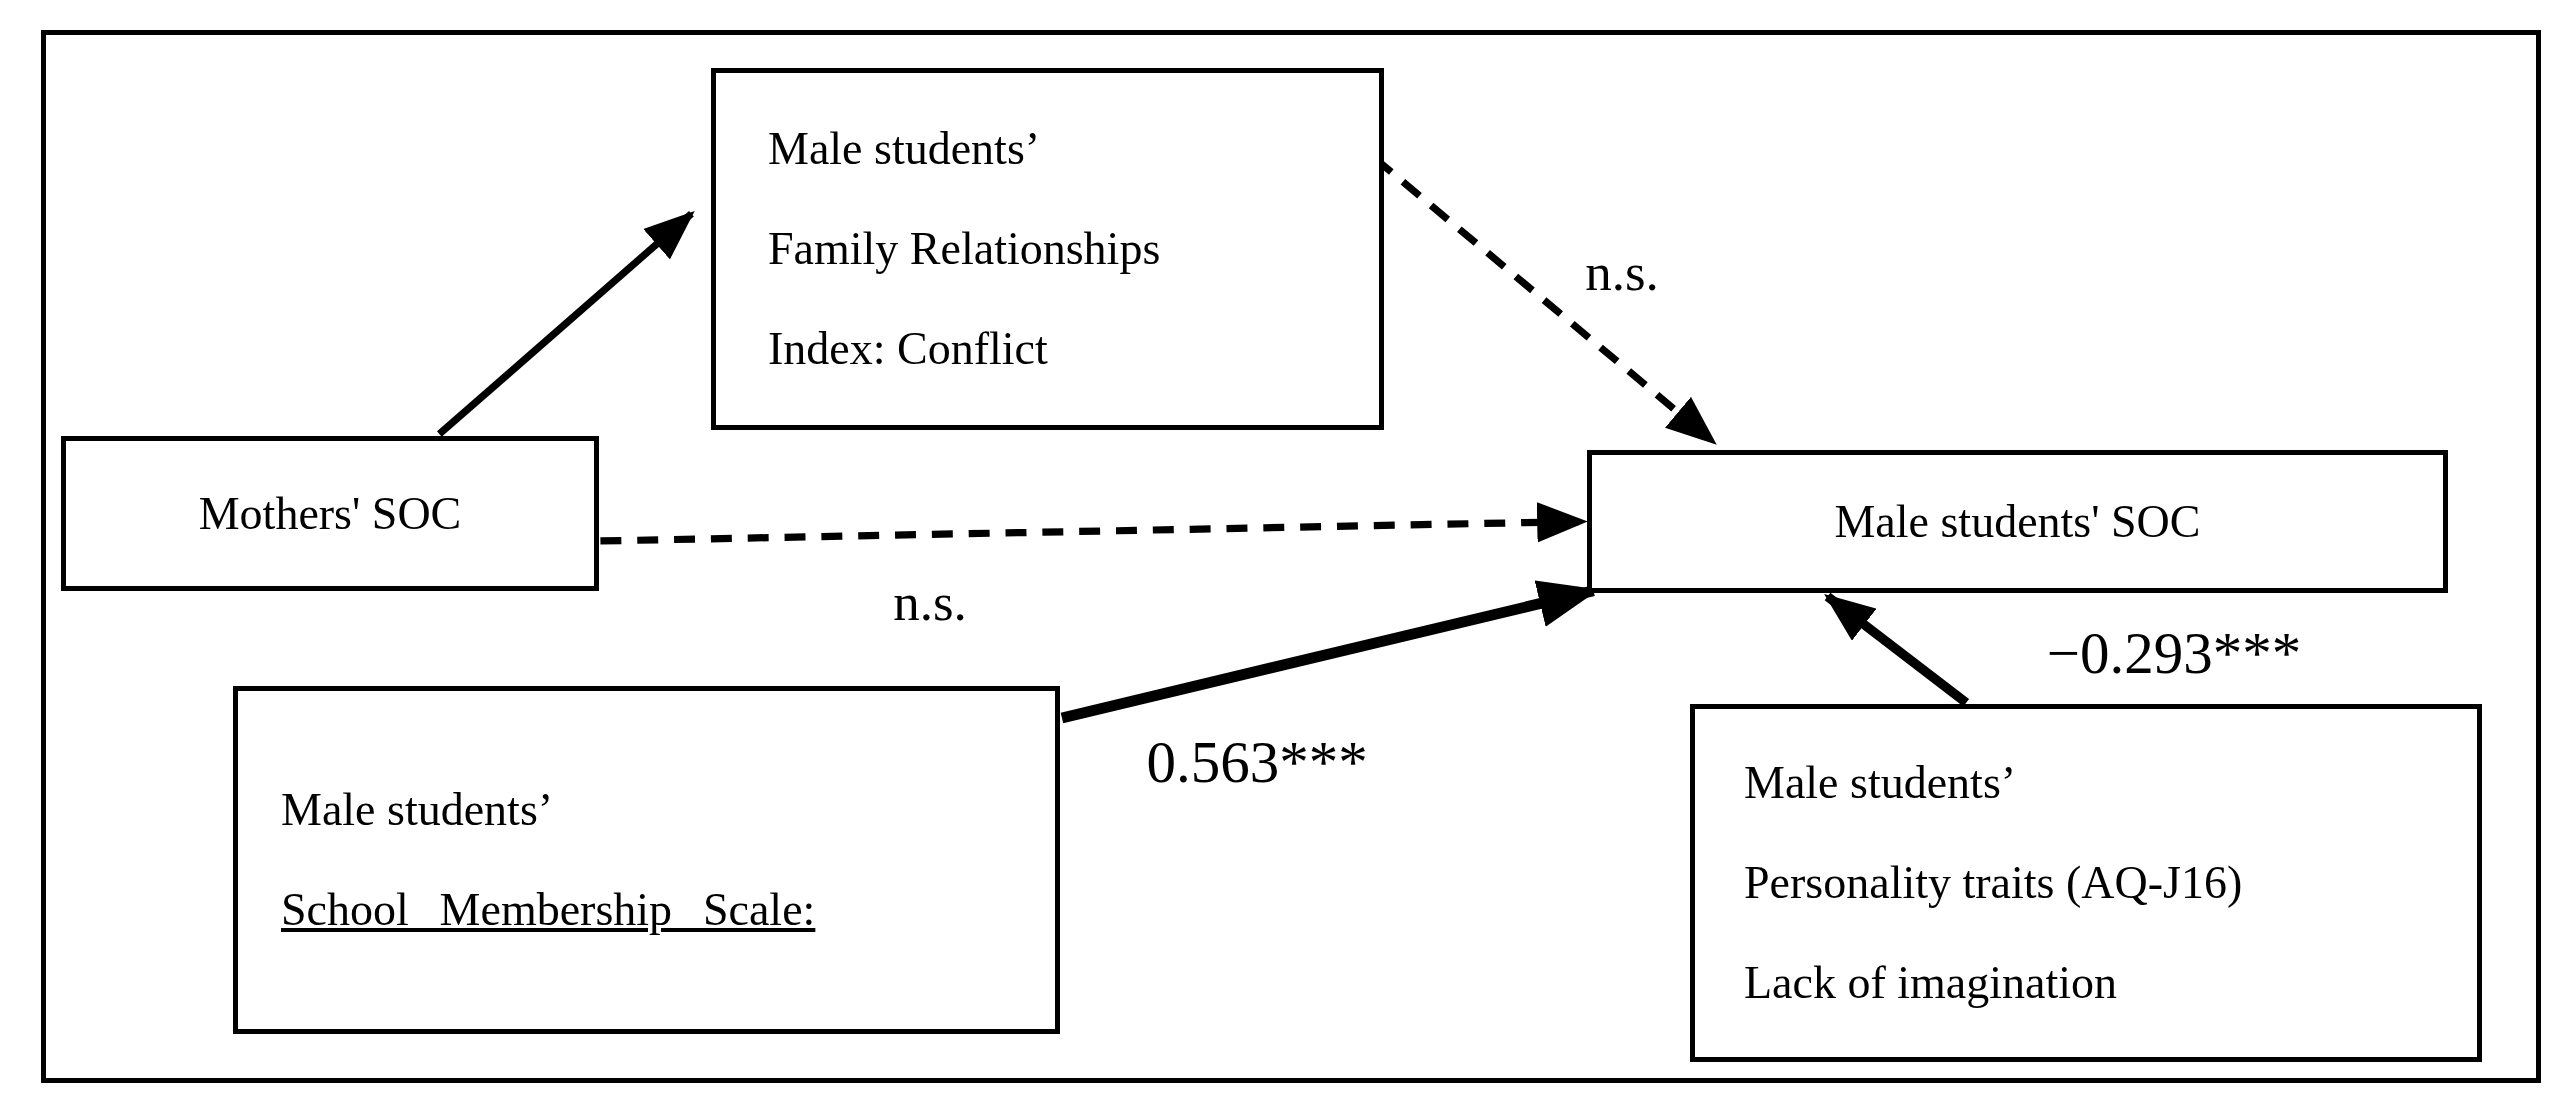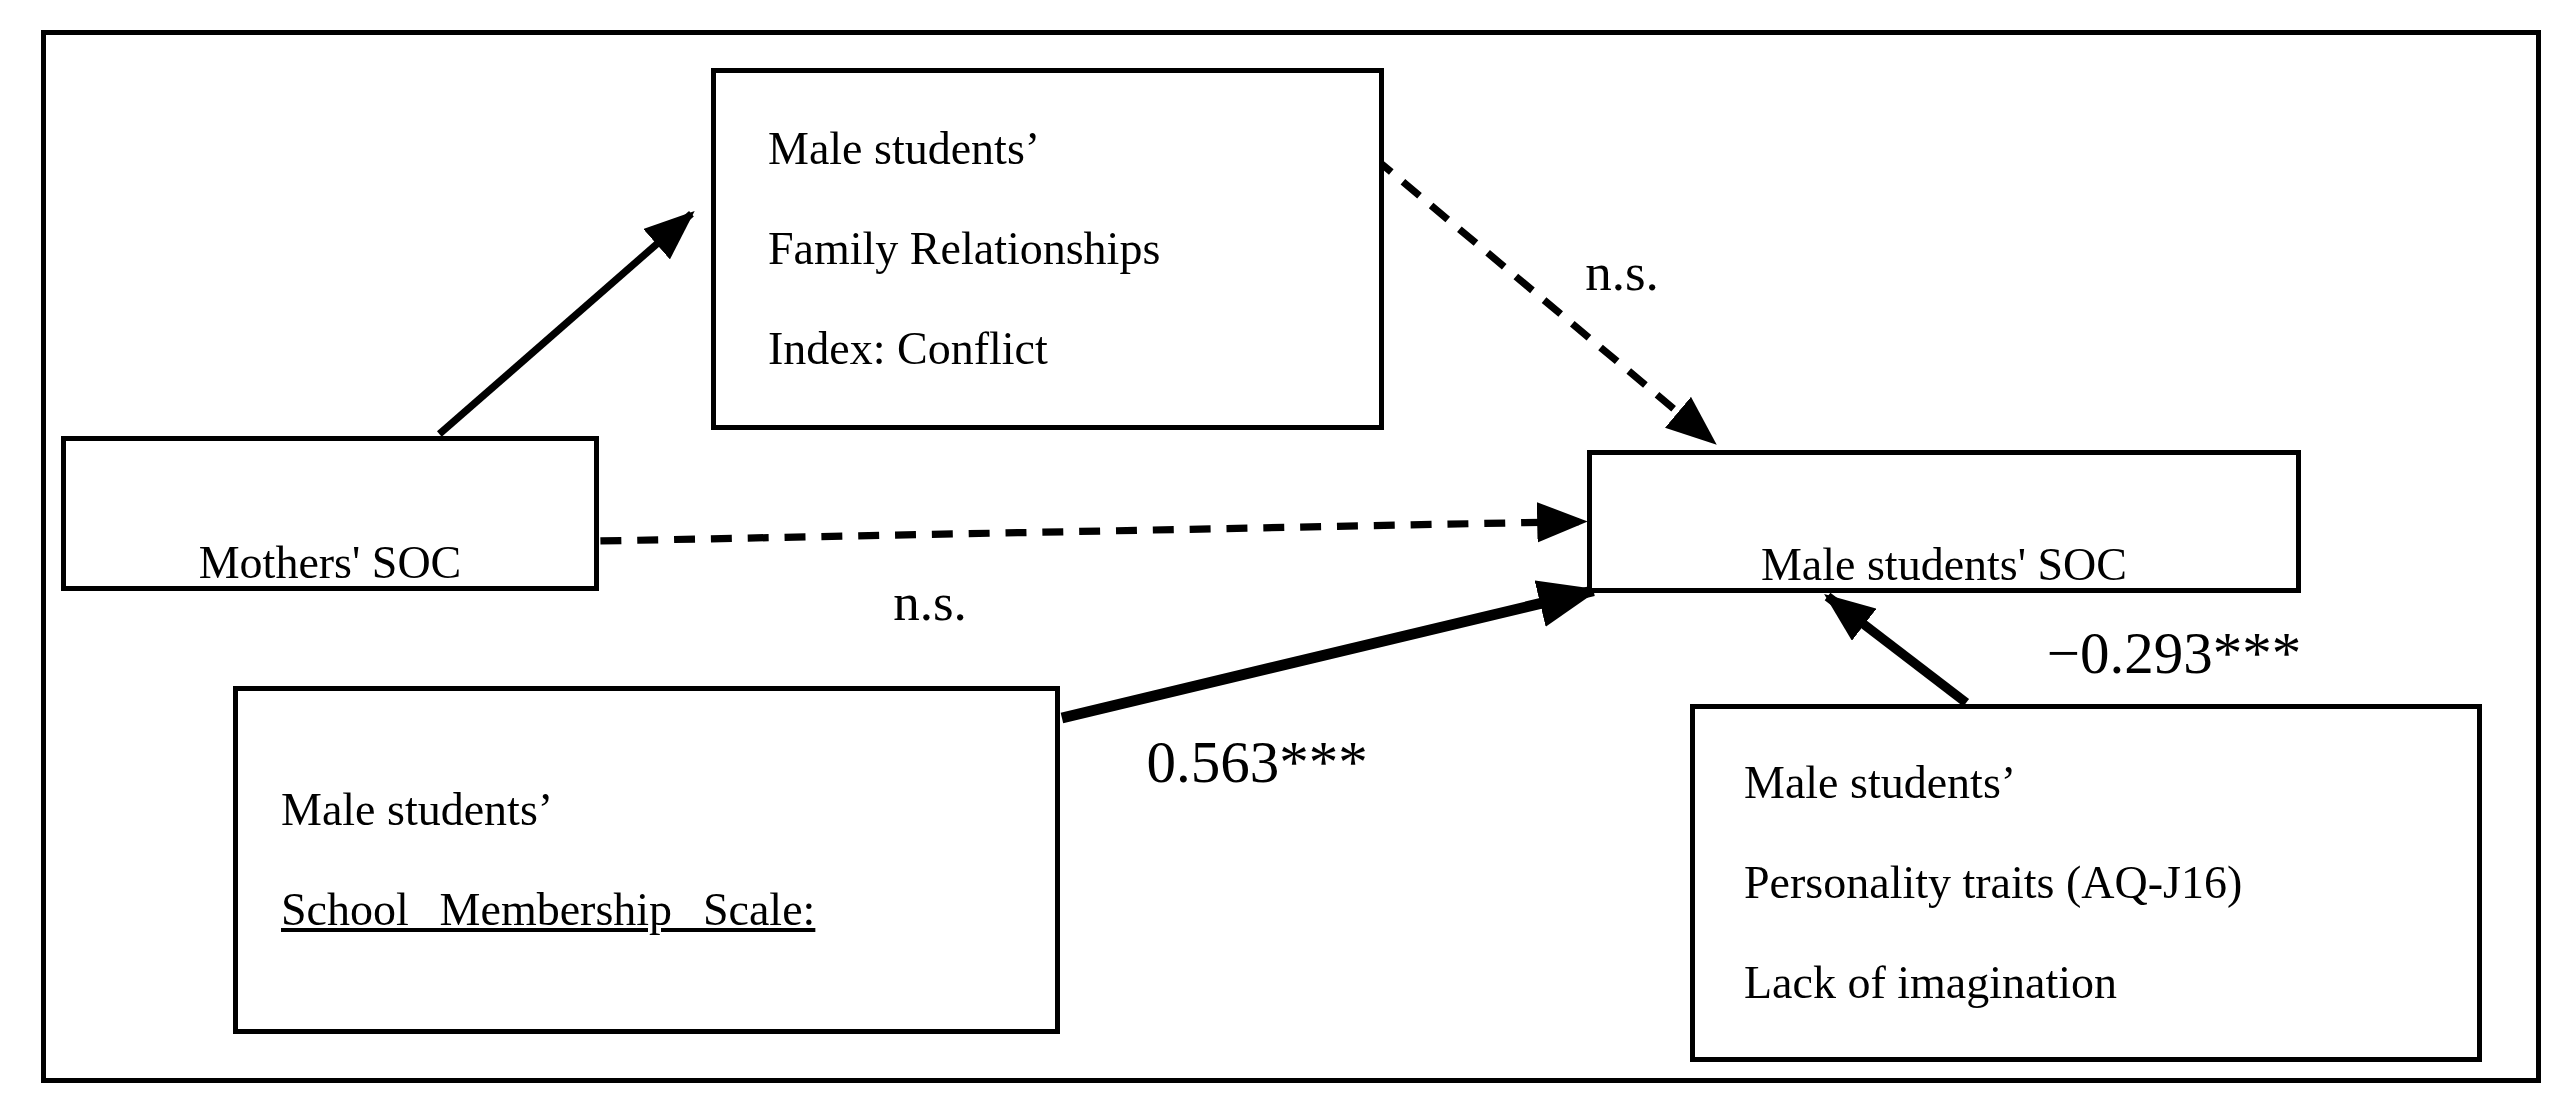--- a/index.html
+++ b/index.html
@@ -36,37 +36,37 @@
     position: absolute;
     background: #ffffff;
     border: 5.8px solid #000000;
     box-sizing: border-box;
     z-index: 2;
     font-size: 46px;
     line-height: 1.0;
   }
   .node.center {
     display: flex;
-    align-items: flex-end;
+    align-items: center;
     justify-content: center;
     text-align: center;
   }
   .node.multiline {
     display: flex;
     flex-direction: column;
     justify-content: center;
   }
   .node.multiline .line {
     line-height: 100px;
     white-space: nowrap;
   }
   .wide-words { word-spacing: 0.42em; text-decoration: underline; }
   #node-mothers-soc     { left: 61px;   top: 436px; width: 538px;  height: 155px; }
   #node-family-conflict { left: 711px;  top: 68px;  width: 673px;  height: 362px; padding-left: 52px; }
-  #node-soc             { left: 1587px; top: 450px; width: 714px;  height: 143px; }
+  #node-soc             { left: 1587px; top: 450px; width: 861px;  height: 143px; }
   #node-school          { left: 233px;  top: 686px; width: 827px; height: 348px; padding-left: 43px; }
   #node-personality     { left: 1690px; top: 704px; width: 792px; height: 358px; padding-left: 49px; }
   .path-label {
     position: absolute;
     z-index: 3;
     transform: translate(-50%, -50%);
     white-space: nowrap;
     font-size: 59px;
     line-height: 1;
   }

